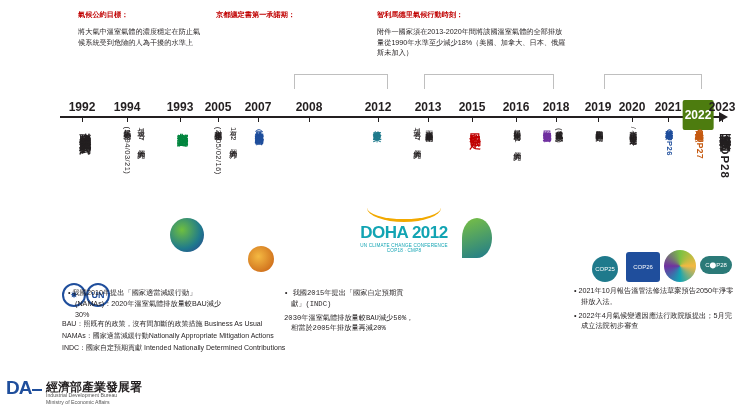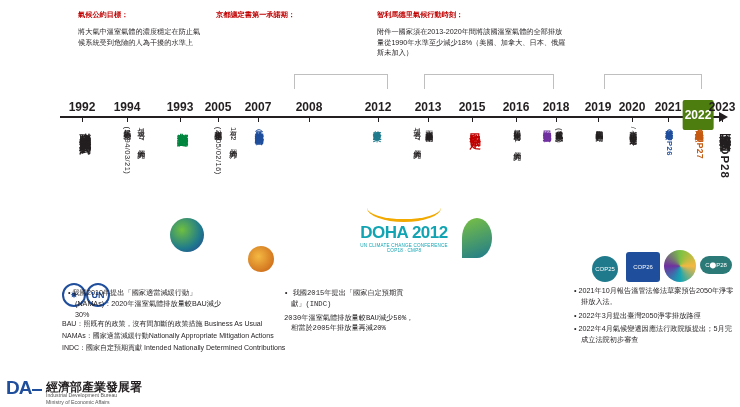--- a/index.html
+++ b/index.html
@@ -207,21 +207,20 @@
   </div>
 
   <div class="note" style="left:284px;top:288px;width:130px;font-family:Liberation Mono, monospace;">
     <span class="bullet">• 我國2015年提出「國家自定預期貢獻」(INDC)</span>
     <span class="bullet">2030年溫室氣體排放量較BAU減少50%，相當於2005年排放量再減20%</span>
   </div>
 
 
   <div class="note" style="left:574px;top:286px;width:160px;">
     <span class="bullet">• 2021年10月報告溫管法修法草案預告2050年淨零排放入法。</span>
-    <span class="bullet">• 2022年3月提出臺灣2050淨零排放路徑</span>
     <span class="bullet">• 2022年4月氣候變遷因應法行政院版提出；5月完成立法院初步審查</span>
   </div>
 
   <div class="legend">
     <div>BAU：照既有的政策，沒有間加斷的政策措施 Business As Usual</div>
     <div>NAMAs：國家適當減緩行動Nationally Appropriate Mitigation Actions</div>
     <div>INDC：國家自定預期貢獻 Intended Nationally Determined Contributions</div>
   </div>
 
   <div class="footer">

